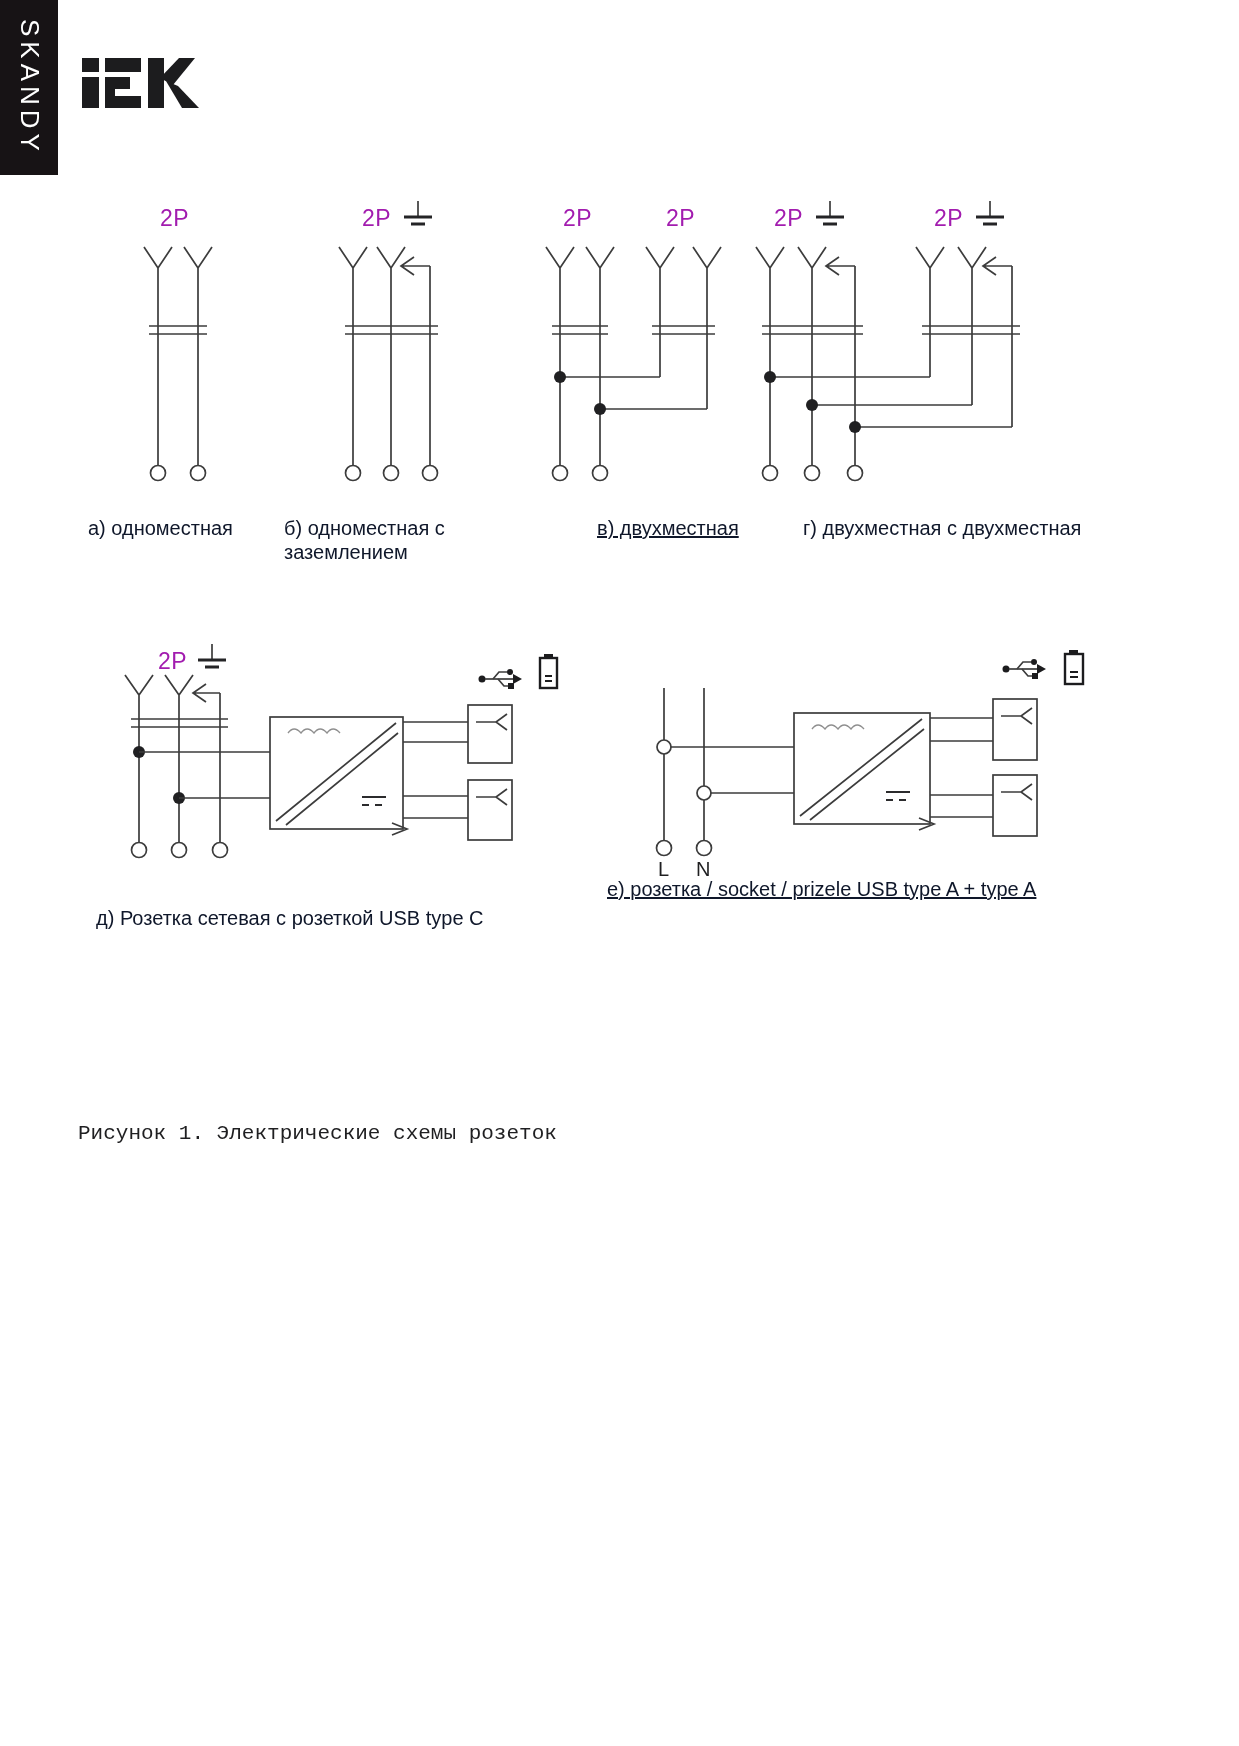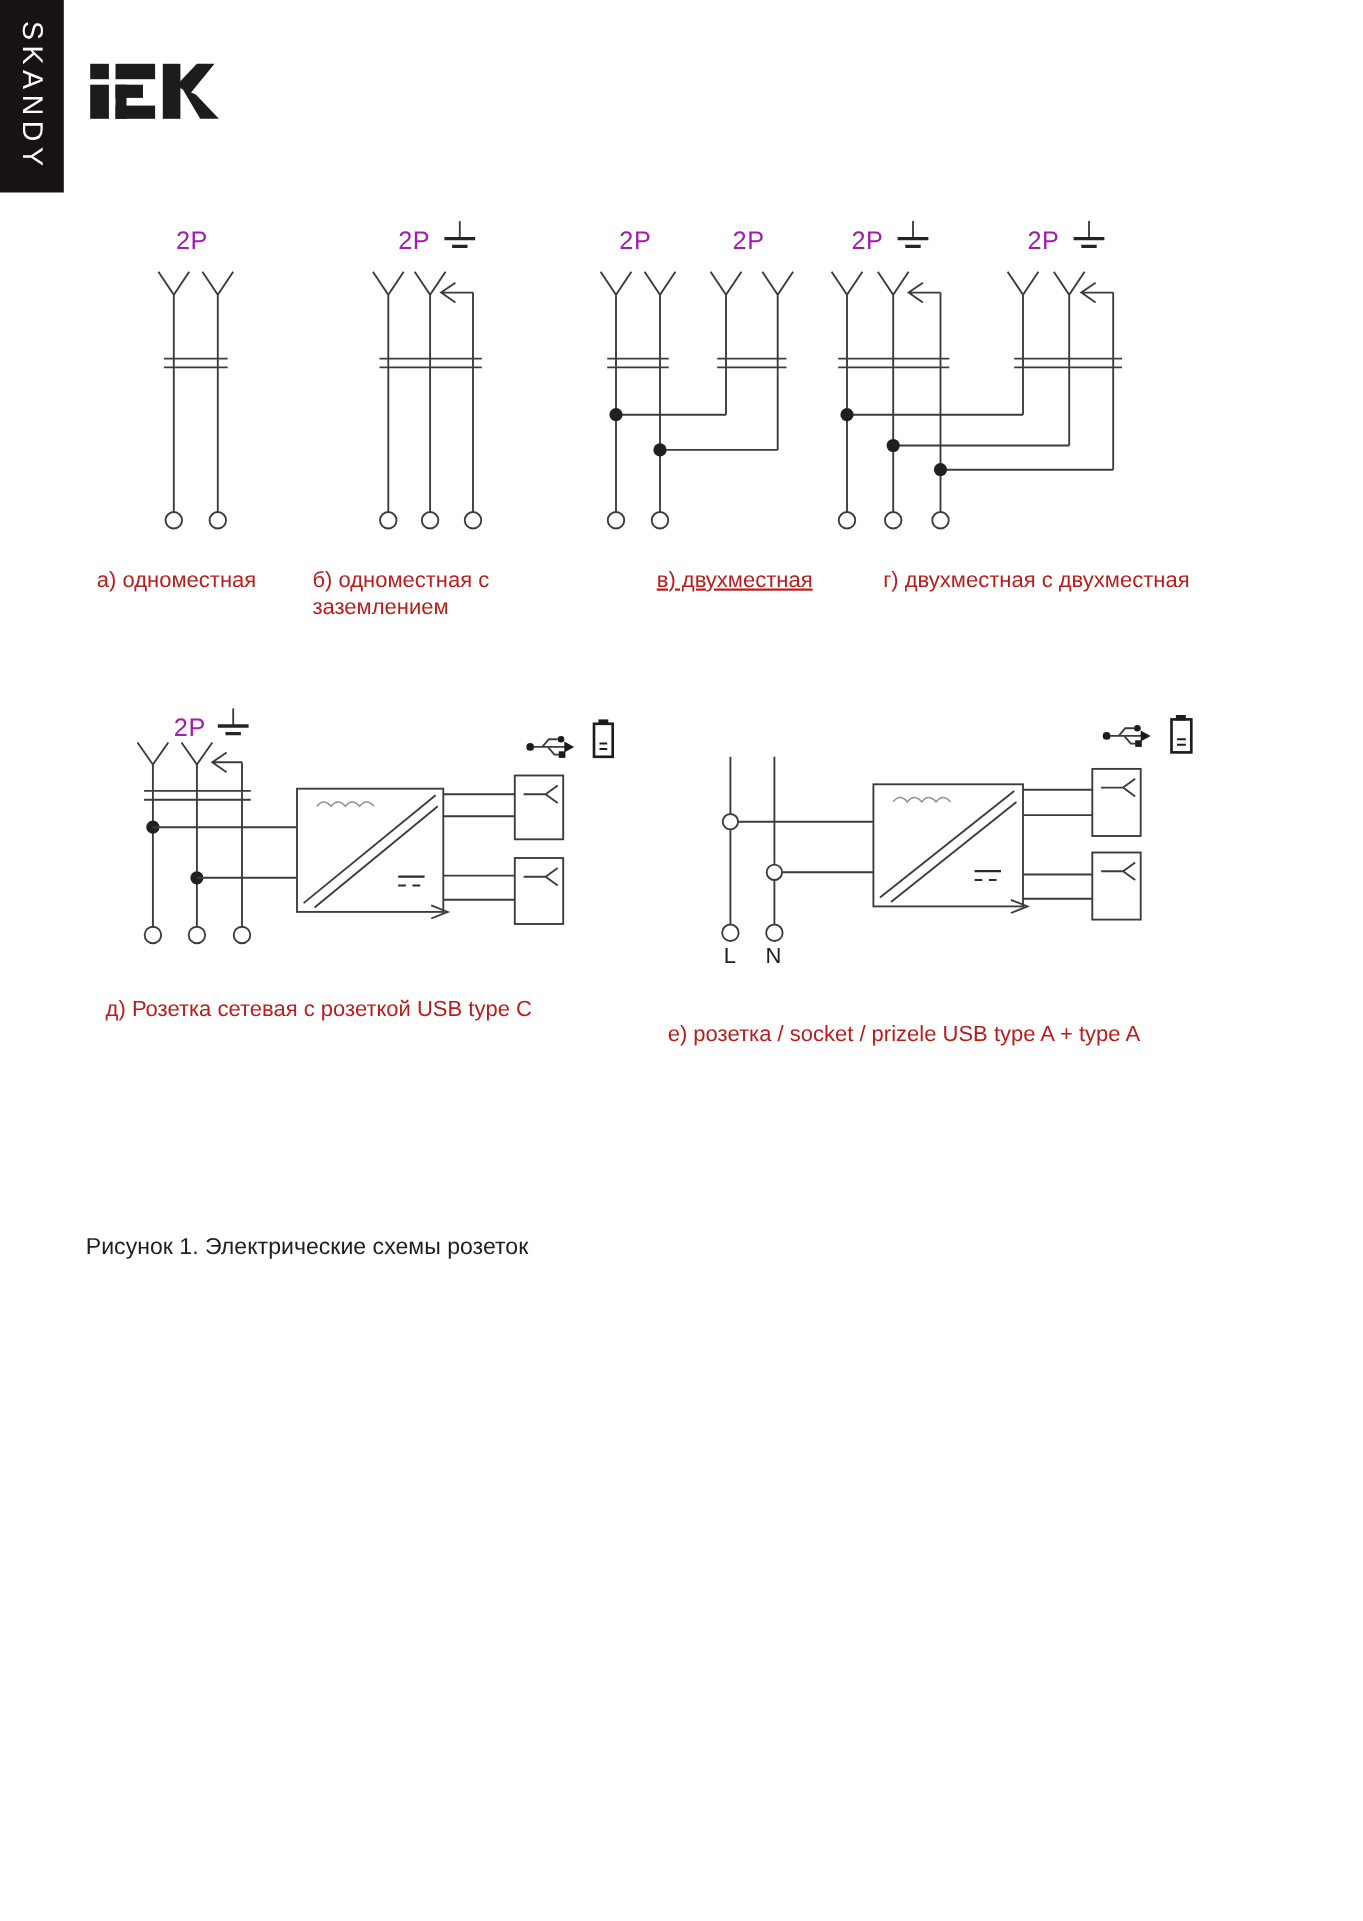--- a/index.html
+++ b/index.html
@@ -4,21 +4,21 @@
 <style>
   html,body{margin:0;padding:0;}
   body{width:1239px;height:1746px;background:#ffffff;position:relative;overflow:hidden;
        font-family:"Liberation Sans", sans-serif;color:#1f1f21;}
   .abs{position:absolute;}
   #banner{left:0;top:0;width:58px;height:175px;background:#171315;display:flex;
           align-items:center;justify-content:center;}
   #banner span{writing-mode:vertical-rl;color:#ffffff;font-size:26px;letter-spacing:5px;
                font-weight:400;}
   .lbl2p{font-size:23px;color:#a21caf;letter-spacing:0.5px;}
-  .cap{font-size:20px;color:#b91c1c;line-height:1.2;}
+  .cap{font-size:20px;color:#0f172a;line-height:1.2;}
   .term{font-size:20px;color:#1f1f21;}
   #figcaption{font-size:21px;color:#1f1f21;}
   svg{position:absolute;left:0;top:0;}
   .ln{stroke:#3c3c3c;stroke-width:1.7;fill:none;}
   .dot{fill:#202022;stroke:none;}
   .open{fill:#ffffff;stroke:#3c3c3c;stroke-width:1.7;}
   .thick{stroke:#242426;stroke-width:3;fill:none;}
   .ac{stroke:#8f8f8f;stroke-width:1.4;fill:none;}
   .dc{stroke:#2b2b2d;stroke-width:2;fill:none;}
   .blk{fill:#1c1c1e;stroke:none;}
@@ -192,18 +192,18 @@
 <span class="abs lbl2p" style="left:666px;top:205px;">2P</span>
 <span class="abs lbl2p" style="left:774px;top:205px;">2P</span>
 <span class="abs lbl2p" style="left:934px;top:205px;">2P</span>
 <span class="abs lbl2p" style="left:158px;top:648px;">2P</span>
 
 <div class="abs cap" style="left:88px;top:516px;width:180px;">а) одноместная</div>
 <div class="abs cap" style="left:284px;top:516px;width:168px;">б) одноместная с заземлением</div>
 <div class="abs cap" style="left:597px;top:516px;width:200px;text-decoration:underline;">в) двухместная</div>
 <div class="abs cap" style="left:803px;top:516px;width:300px;">г) двухместная с двухместная</div>
 <div class="abs cap" style="left:96px;top:906px;width:420px;">д) Розетка сетевая с розеткой USB type C</div>
-<div class="abs cap" style="left:607px;top:928px;width:460px;">е) розетка / socket / prizele USB type A + type A</div>
+<div class="abs cap" style="left:607px;top:877px;width:460px;text-decoration:underline;">е) розетка / socket / prizele USB type A + type A</div>
 
 <span class="abs term" style="left:658px;top:858px;">L</span>
 <span class="abs term" style="left:696px;top:858px;">N</span>
 
-<div id="figcaption" class="abs" style="left:78px;top:1122px;">Рисунок 1. Электрические схемы розеток</div>
+<div id="figcaption" class="abs" style="left:78px;top:1122px;font-family:Liberation Mono, monospace;">Рисунок 1. Электрические схемы розеток</div>
 
 </body></html>

